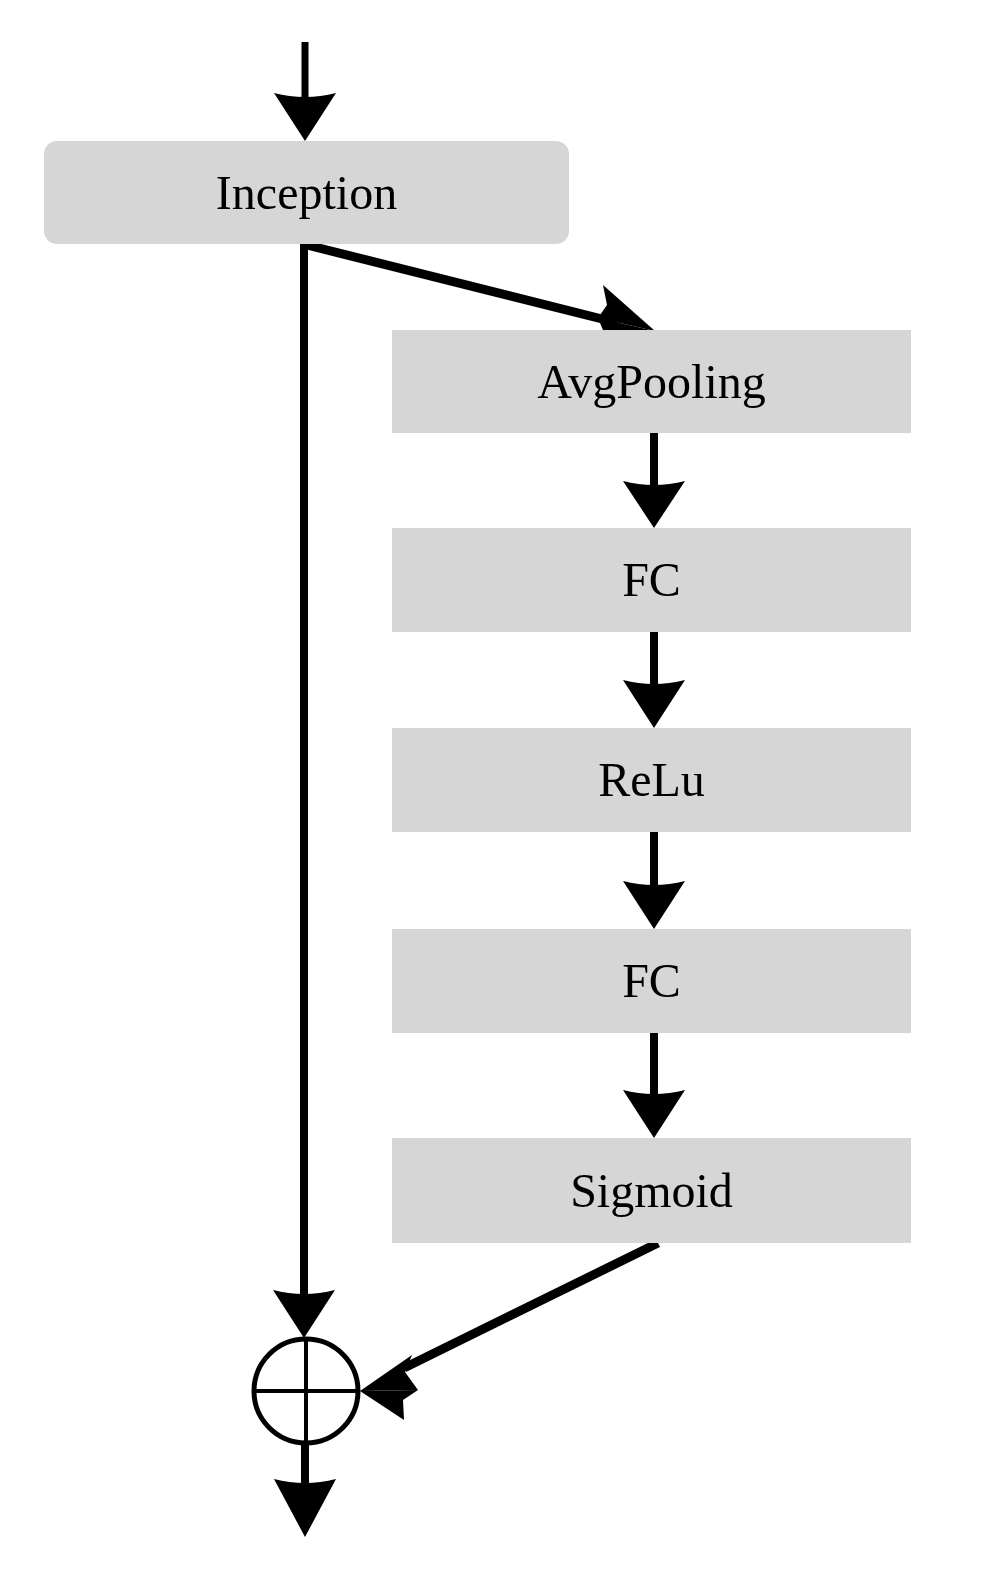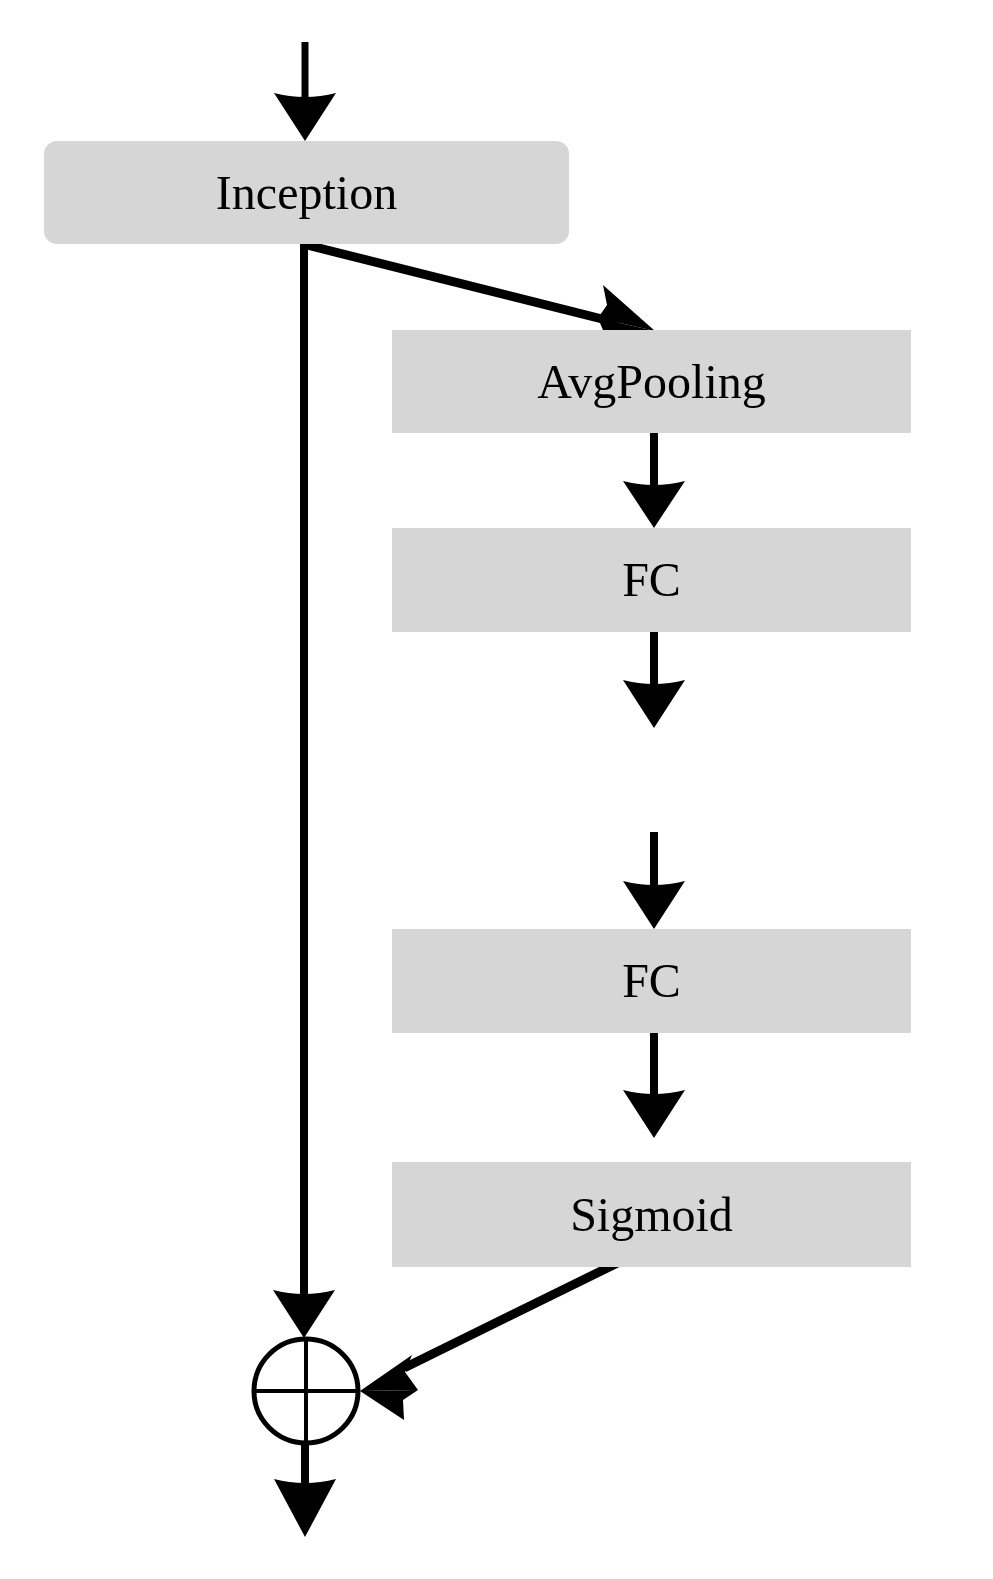--- a/index.html
+++ b/index.html
@@ -105,26 +105,29 @@
   </div>
 
   <div class="node-box" style="left:392px; top:330px; width:519px; height:103px;">
     <span class="node-label" style="font-size:48px;">AvgPooling</span>
   </div>
 
   <div class="node-box" style="left:392px; top:528px; width:519px; height:104px;">
     <span class="node-label" style="font-size:48px;">FC</span>
   </div>
 
+  <div class="node-box" style="left:392px; top:728px; width:519px; height:104px;">
+    <span class="node-label" style="font-size:48px;">ReLu</span>
+  </div>
 
   <div class="node-box" style="left:392px; top:929px; width:519px; height:104px;">
     <span class="node-label" style="font-size:48px;">FC</span>
   </div>
 
-  <div class="node-box" style="left:392px; top:1138px; width:519px; height:105px;margin-top:24px;">
+  <div class="node-box" style="left:392px; top:1138px; width:519px; height:105px;">
     <span class="node-label" style="font-size:48px;">Sigmoid</span>
   </div>
 
   <svg class="sum-node" style="left:248px; top:1333px;" width="116" height="116" viewBox="0 0 116 116">
     <circle cx="58" cy="58" r="52" fill="#ffffff" stroke="#000000" stroke-width="5"></circle>
     <line x1="6" y1="58" x2="110" y2="58" stroke="#000000" stroke-width="4"></line>
     <line x1="58" y1="6" x2="58" y2="110" stroke="#000000" stroke-width="4"></line>
   </svg>
 
 </div>

